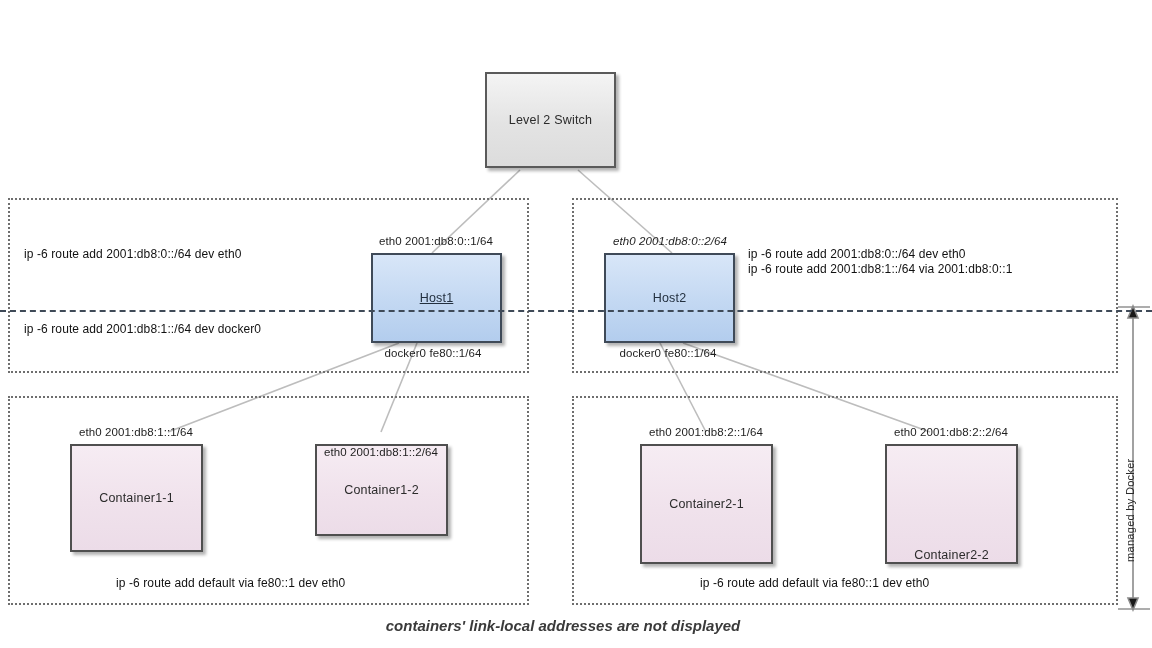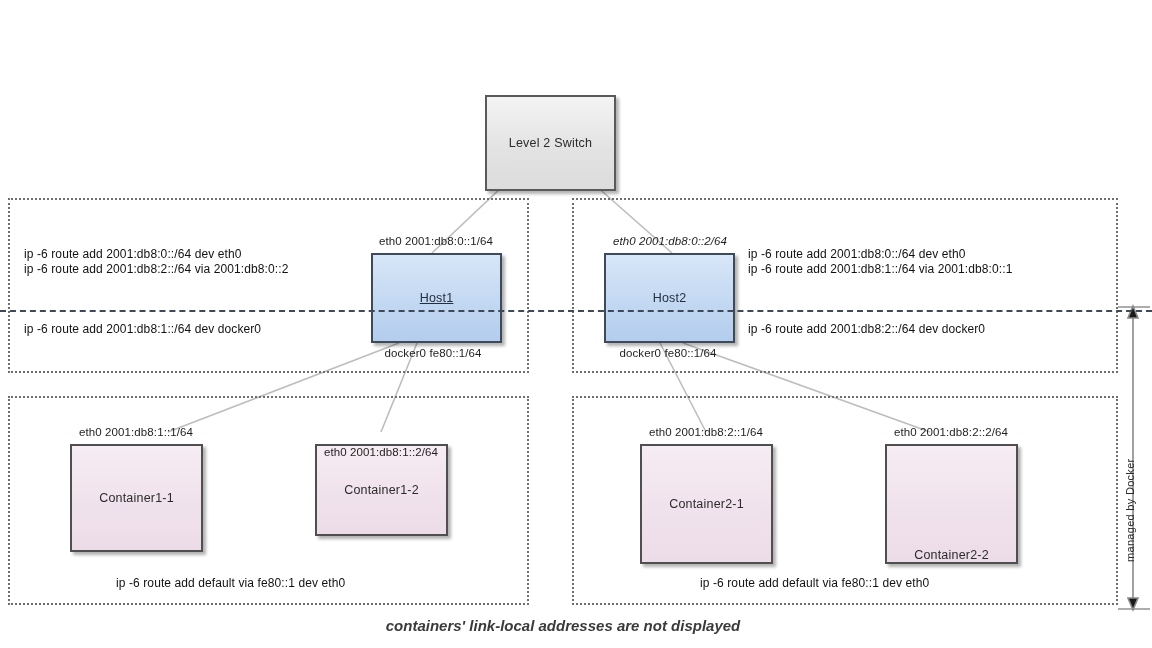--- a/index.html
+++ b/index.html
@@ -50,21 +50,20 @@
     justify-content: center;
     text-align: center;
     font-size: 12.5px;
     letter-spacing: .2px;
     color: #2b2b2b;
     box-shadow: 3px 3px 3px rgba(0,0,0,.30);
   }
   .node.switch {
     background: linear-gradient(180deg, #f4f4f4 0%, #e3e3e3 55%, #dcdcdc 100%);
     border-color: #5a5a5a;
-    margin-top: 23px;
   }
   .node.host {
     background: linear-gradient(180deg, #d8e6f8 0%, #c3d8f2 55%, #b3cdee 100%);
     border-color: #3f4a58;
     color: #23303f;
   }
   .node.container {
     background: linear-gradient(180deg, #f6ecf3 0%, #f0e2ec 55%, #ecdce8 100%);
     border-color: #4f4f4f;
     color: #2b2b2b;
@@ -154,35 +153,33 @@
   <div class="group-box" style="left:8px; top:198px; width:521px; height:175px;"></div>
 
   <div class="node host" style="left:371px; top:253px; width:131px; height:90px;text-decoration:underline;">
     <span>Host1</span>
   </div>
 
   <div class="lbl center" style="left:436px; top:235px;">eth0 2001:db8:0::1/64</div>
   <div class="lbl center" style="left:433px; top:347px;">docker0 fe80::1/64</div>
 
   <div class="cmd" style="left:24px; top:247px;">ip -6 route add 2001:db8:0::/64 dev eth0</div>
-  <div class="cmd" style="left:24px; top:262px;">ip -6 route add 2001:db8:2::/64 via  2001:db8:0::2</div>
   <div class="cmd" style="left:24px; top:322px;">ip -6 route add 2001:db8:1::/64 dev docker0</div>
 
   <div class="group-box" style="left:572px; top:198px; width:546px; height:175px;"></div>
 
   <div class="node host" style="left:604px; top:253px; width:131px; height:90px;">
     <span>Host2</span>
   </div>
 
   <div class="lbl center" style="left:670px; top:235px;font-style:italic;">eth0 2001:db8:0::2/64</div>
   <div class="lbl center" style="left:668px; top:347px;">docker0 fe80::1/64</div>
 
   <div class="cmd" style="left:748px; top:247px;">ip -6 route add 2001:db8:0::/64 dev eth0</div>
   <div class="cmd" style="left:748px; top:262px;">ip -6 route add 2001:db8:1::/64 via  2001:db8:0::1</div>
-  <div class="cmd" style="left:748px; top:322px;">ip -6 route add 2001:db8:2::/64 dev docker0</div>
 
   <div class="sep-dashed" style="left:0px; top:310px; width:1152px;"></div>
 
   <div class="group-box" style="left:8px; top:396px; width:521px; height:209px;"></div>
 
   <div class="node container" style="left:70px; top:444px; width:133px; height:108px;">
     <span>Container1-1</span>
   </div>
   <div class="lbl center" style="left:136px; top:426px;">eth0 2001:db8:1::1/64</div>
 

